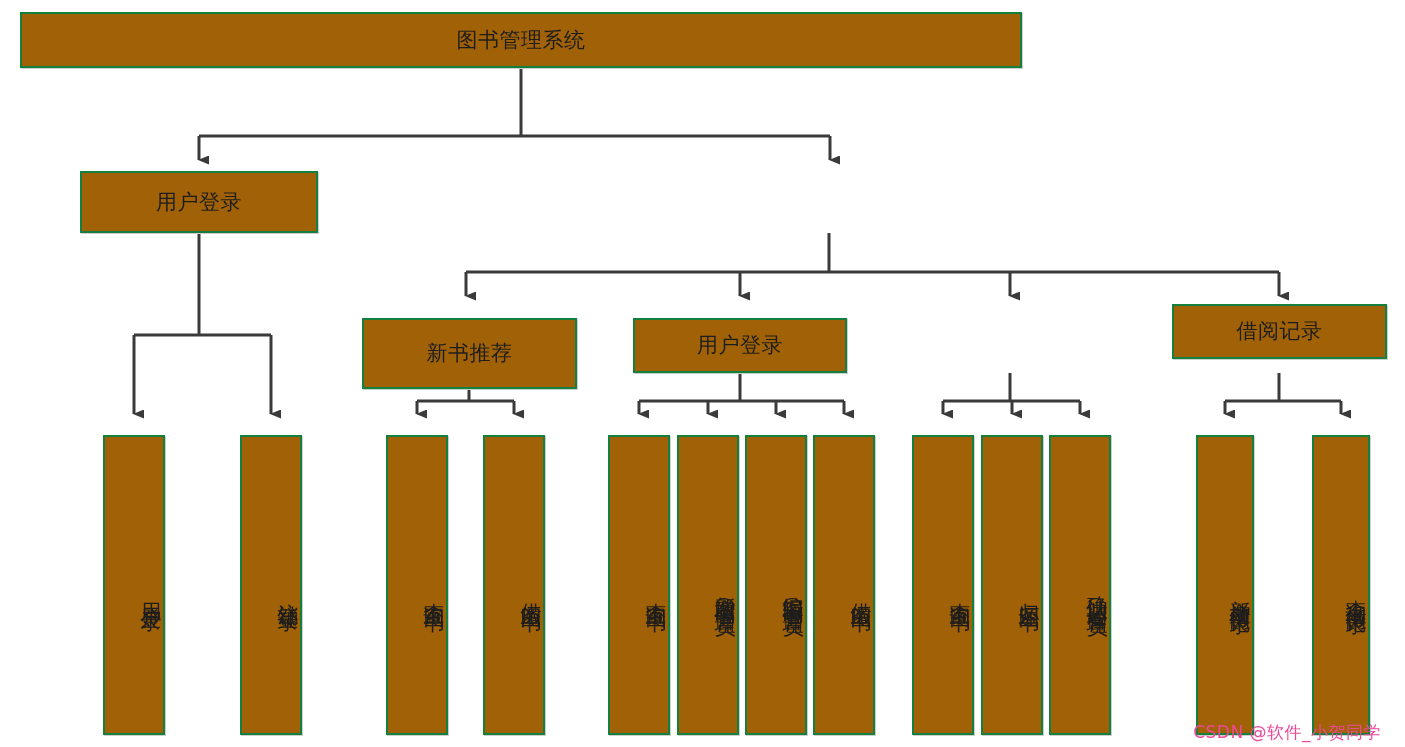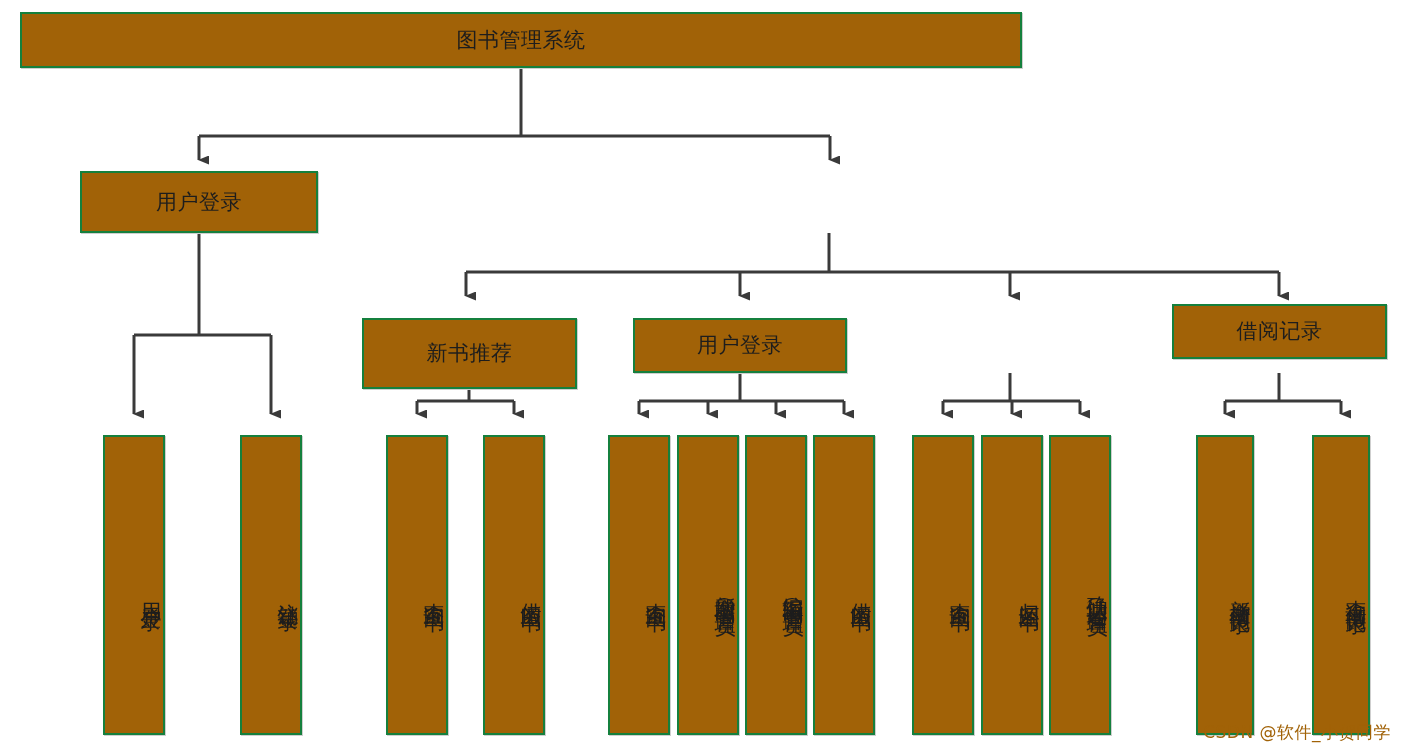--- a/index.html
+++ b/index.html
@@ -57,24 +57,24 @@
     text-orientation: upright;
     align-items: flex-start;
     justify-content: center;
     padding-top: 14px;
     font-size: 21px;
     letter-spacing: 3px;
     box-sizing: border-box;
   }
   .watermark {
     position: absolute;
-    right: 14px;
+    right: 24px;
     bottom: 3px;
     font-size: 17px;
-    color: #a16207;
+    color: #ec4899;
     letter-spacing: 0.5px;
     user-select: none;
     pointer-events: none;
   }
 </style>
 </head>
 <body>
 
 <div id="diagram-root">
 

